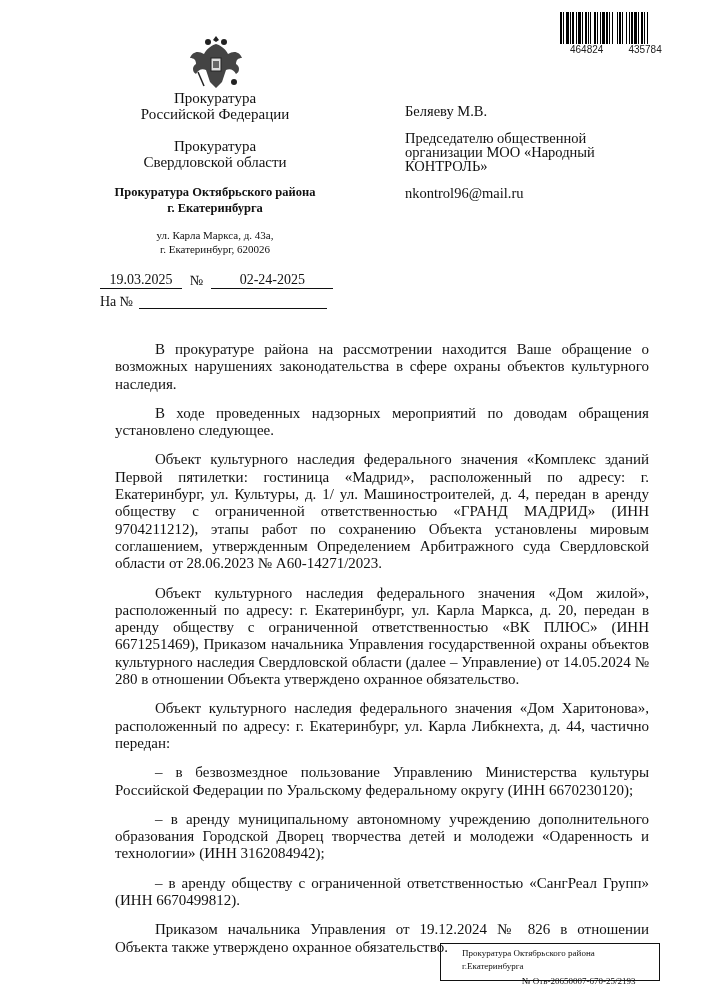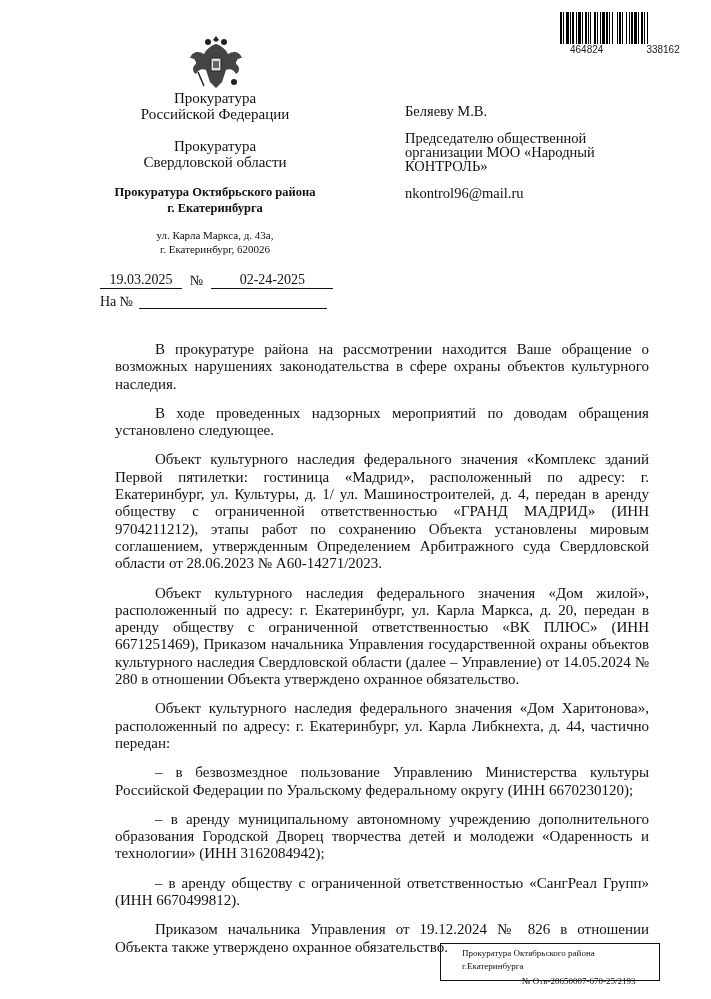--- a/index.html
+++ b/index.html
@@ -1,20 +1,20 @@
 <!DOCTYPE html>
 <html><head>
 <meta charset="utf-8">
 <style>
   html, body { margin: 0; padding: 0; background: #ffffff; }
   body { width: 711px; height: 999px; position: relative; overflow: hidden; font-family: "Liberation Serif", serif; color: #111; }
   .barcode { position: absolute; left: 560px; top: 12px; width: 125px; height: 32px; display: flex; align-items: stretch; }
   .barcode .bar { background: #000; height: 100%; }
   .barcode .gap { height: 100%; }
-  .barcode-nums { position: absolute; left: 570px; top: 44px; font-family: "Liberation Sans", sans-serif; font-size: 10px; color: #222; display: flex; gap: 43px; }
+  .barcode-nums { position: absolute; left: 570px; top: 44px; font-family: "Liberation Sans", sans-serif; font-size: 10px; color: #222; display: flex; gap: 25px; }
   .emblem { position: absolute; left: 186px; top: 32px; width: 60px; height: 60px; }
   .left-block { position: absolute; left: 95px; top: 90px; width: 240px; text-align: center; }
   .left-block .t1 { font-size: 15px; line-height: 16px; }
   .left-block .t2 { font-size: 15px; line-height: 16px; margin-top: 16px; }
   .left-block .t3 { font-size: 12.5px; font-weight: bold; line-height: 16px; margin-top: 14px; }
   .left-block .t4 { font-size: 11px; line-height: 14px; margin-top: 12px; }
   .ref-line { position: absolute; left: 100px; top: 272px; font-size: 14px; display: flex; align-items: flex-end; }
   .ref-line .u { border-bottom: 1px solid #111; display: inline-block; text-align: center; line-height: 16px; }
   .on-line { position: absolute; left: 100px; top: 294px; font-size: 14px; display: flex; align-items: flex-start; }
   .right-block { position: absolute; left: 405px; top: 104px; width: 250px; font-size: 14.5px; line-height: 14px; }
@@ -81,21 +81,21 @@
     <span class="bar" style="width: 1px;"></span>
     <span class="gap" style="width: 2px;"></span>
     <span class="bar" style="width: 2px;"></span>
     <span class="gap" style="width: 1px;"></span>
     <span class="bar" style="width: 1px;"></span>
     <span class="gap" style="width: 2px;"></span>
     <span class="bar" style="width: 1px;"></span>
   </div>
 <div class="barcode-nums">
   <span>464824</span>
-  <span>338162</span>
+  <span>435784</span>
 </div>
 
 <svg class="emblem" viewBox="0 0 60 60">
   <g fill="#222">
     <path d="M30 4 l3 4 -3 2 -3 -2z"></path>
     <circle cx="22" cy="10" r="3"></circle>
     <circle cx="38" cy="10" r="3"></circle>
     <path d="M30 12 C24 14 20 18 18 22 C12 18 6 20 4 26 C8 26 10 28 10 32 C6 34 6 40 10 42 C12 38 16 36 20 38 L24 50 L30 56 L36 50 L40 38 C44 36 48 38 50 42 C54 40 54 34 50 32 C50 28 52 26 56 26 C54 20 48 18 42 22 C40 18 36 14 30 12z" fill="#444"></path>
     <rect x="25" y="26" width="10" height="13" fill="#ddd" stroke="#222" stroke-width="1"></rect>
     <path d="M27 29 h6 v7 h-6z" fill="#666"></path>

